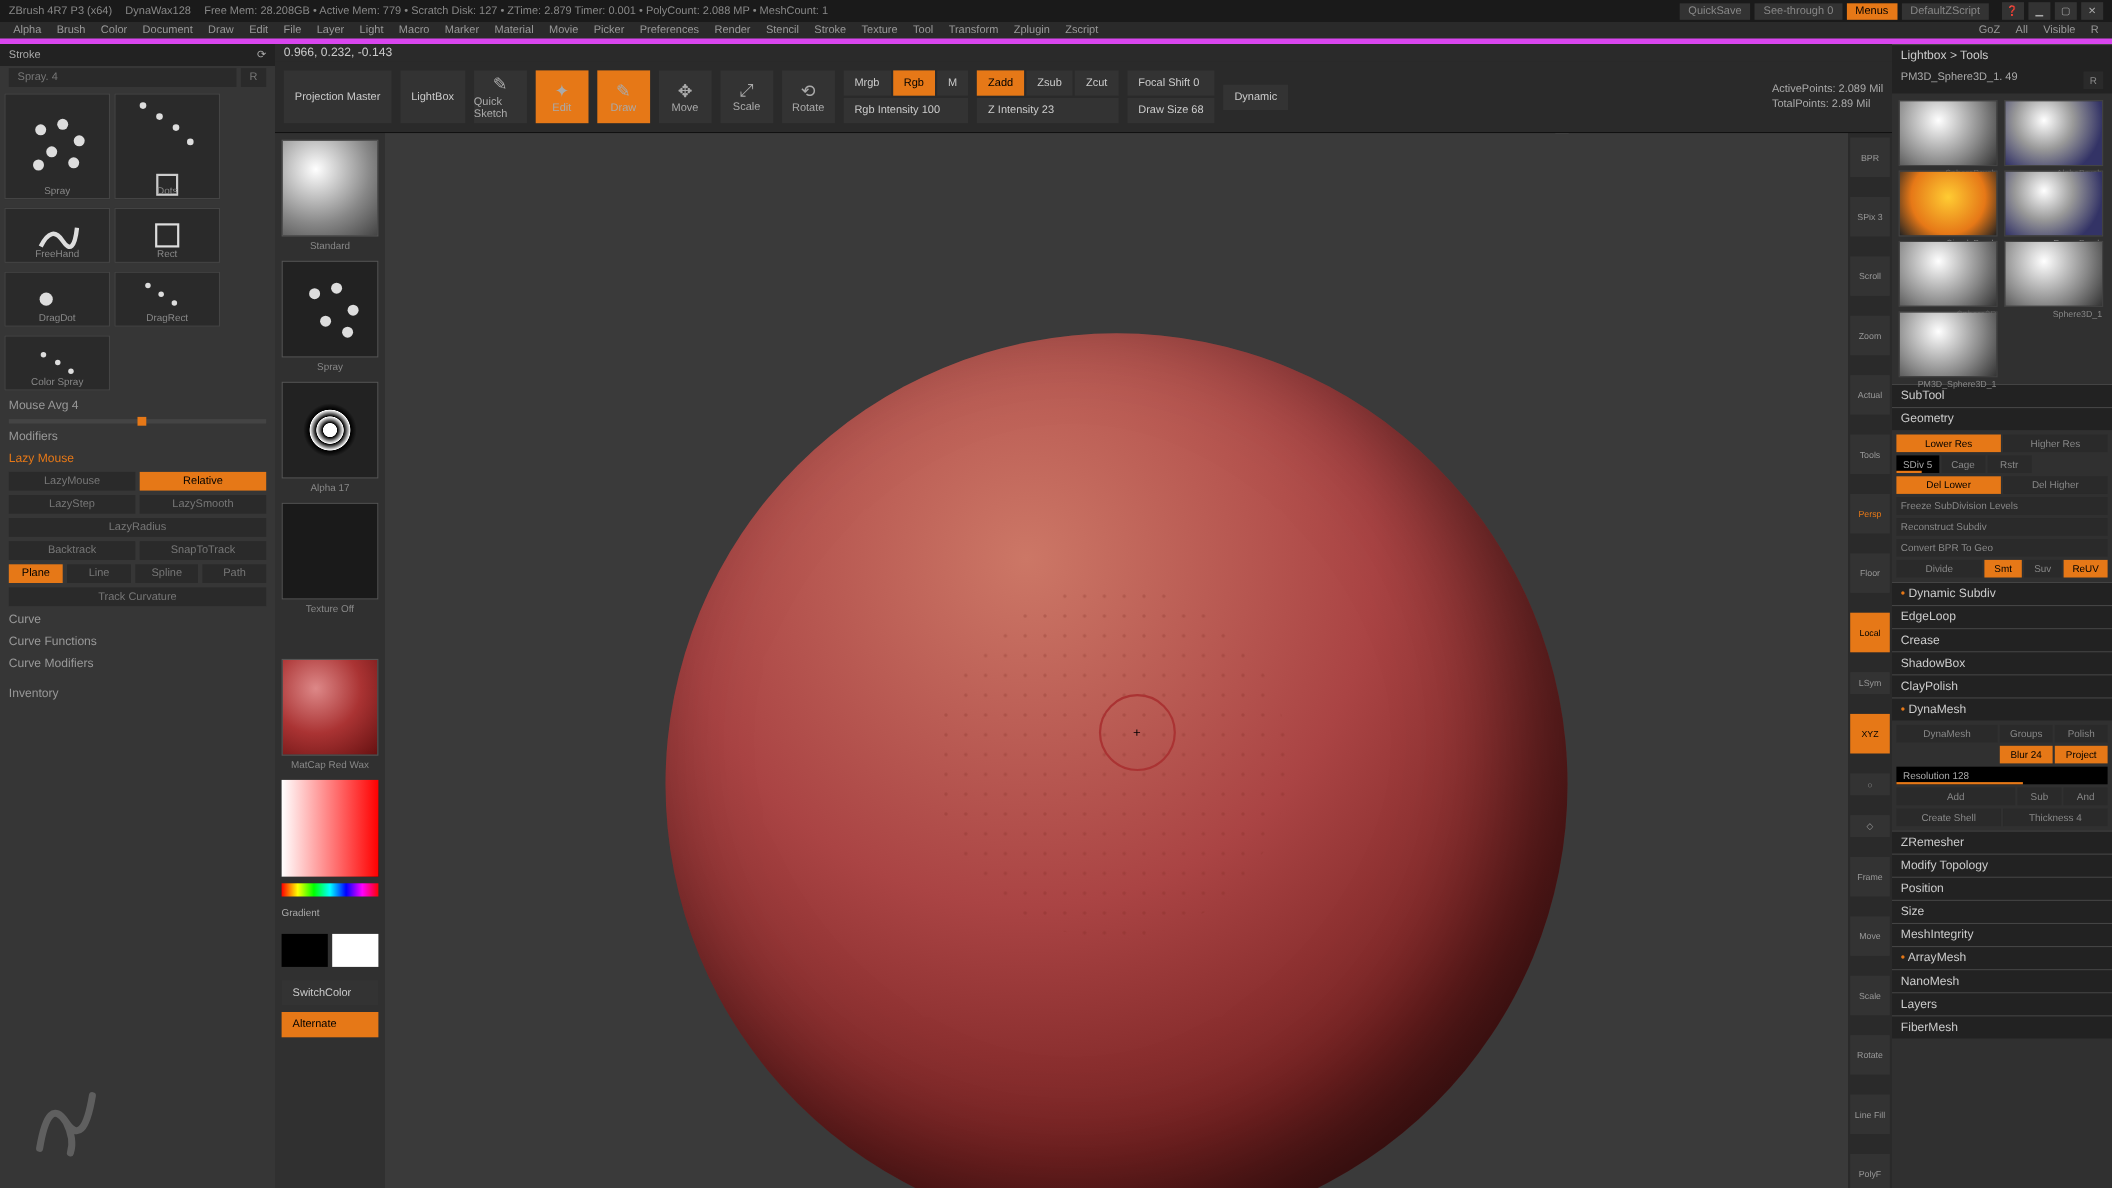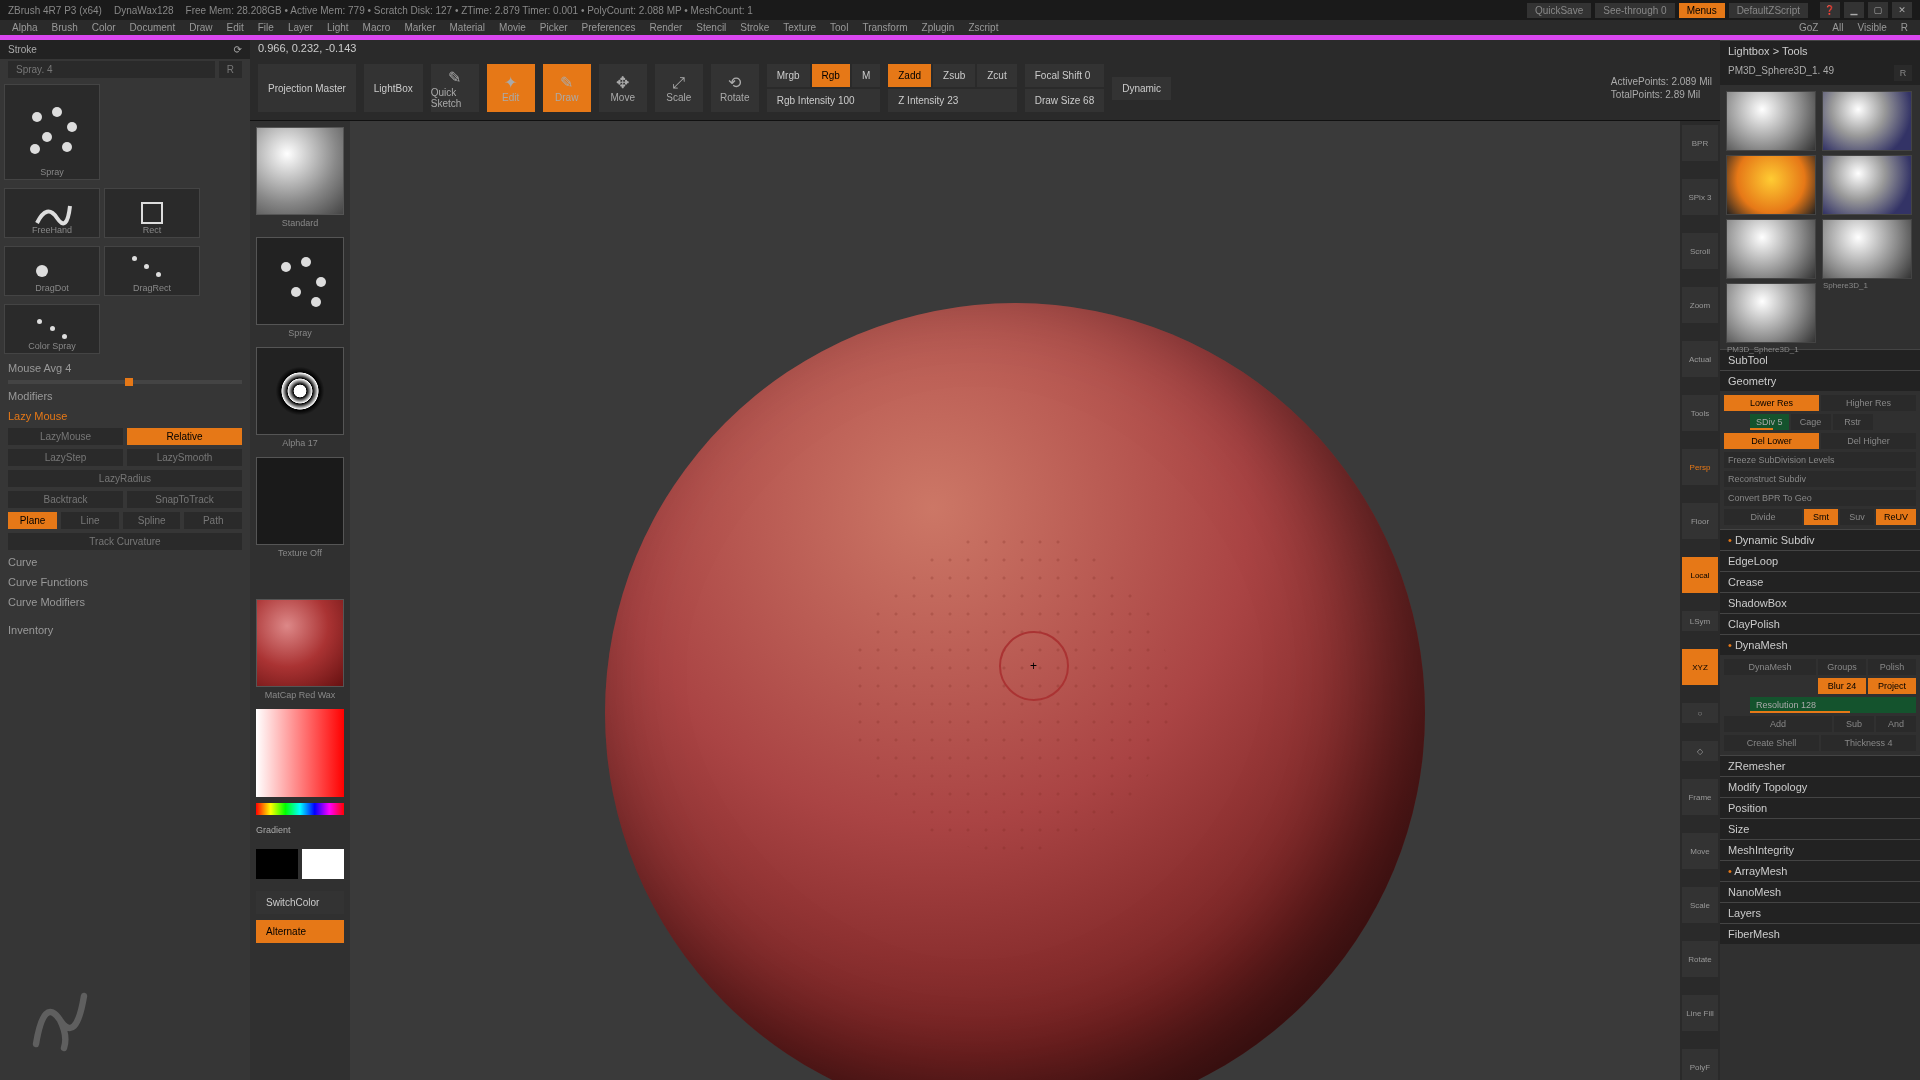--- a/index.html
+++ b/index.html
@@ -62,31 +62,31 @@
 .brush-cursor { position:absolute; left:48%; top:40%; width:70px; height:70px; border:2px solid #a33; border-radius:50%; }
 .brush-cursor::after { content:'+'; position:absolute; left:50%; top:50%; transform:translate(-50%,-50%); color:#000; font-size:12px;}
 
 .right-toolbar { width: 40px; background: #2a2a2a; display: flex; flex-direction: column; gap: 18px; padding: 4px 2px; }
 .rt-btn { width: 36px; height: 36px; background: #333; display: flex; flex-direction: column; align-items: center; justify-content: center; font-size: 8px; color: #999; }
 .rt-btn.active { background: #e67817; color: #000; }
 
 .right-panel { width: 200px; background: #303030; display: flex; flex-direction: column; overflow-y: auto; }
 .brush-grid { display: grid; grid-template-columns: 1fr 1fr; gap: 4px; padding: 6px; }
 .brush-thumb { width: 90px; height: 60px; background: radial-gradient(circle at 40% 30%, #fff, #888 60%, #333); border: 1px solid #444; position: relative; }
-.brush-thumb .bl { position: absolute; bottom: -12px; left: 0; right: 0; text-align: left; font-size: 8px; color: #888; }
+.brush-thumb .bl { position: absolute; bottom: -12px; left: 0; right: 0; text-align: right; font-size: 8px; color: #888; }
 .brush-thumb.simple { background: radial-gradient(circle at 50% 40%, #fc3, #e67817 60%, #222); }
 .brush-thumb.eraser { background: radial-gradient(circle at 40% 30%, #fff, #999 40%, #336 80%); }
 .tool-name { padding: 4px 8px; background: #222; display: flex; justify-content: space-between; }
 .acc-header { padding: 4px 8px; background: #222; color: #ccc; font-size: 11px; cursor: pointer; border-top: 1px solid #444; }
 .acc-header.orange-dot::before { content: '• '; color: #e67817; }
 .acc-body { padding: 4px; display: flex; flex-direction: column; gap: 3px; }
 .rp-row { display: flex; gap: 2px; }
 .rp-btn { flex: 1; background: #2a2a2a; padding: 3px 4px; font-size: 9px; text-align: center; color: #888; }
 .rp-btn.active { background: #e67817; color: #000; }
-.rp-slider { background: #14532d; padding: 3px 6px; font-size: 9px; position: relative; margin-left: 26px; }
+.rp-slider { background: #000000; padding: 3px 6px; font-size: 9px; position: relative; }
 .rp-slider::after { content:''; position:absolute; bottom:0; left:0; height:2px; width:60%; background:#e67817; }
 .logo { position: absolute; bottom: 20px; left: 20px; width: 80px; height: 80px; opacity: 0.5; }
 .logo svg { width: 100%; height: 100%; }
 </style>
 </head>
 <body>
 
 <div class="titlebar">
   <span>ZBrush 4R7 P3 (x64)</span>
   <span>DynaWax128</span>
@@ -153,20 +153,30 @@
         <div class="dots-ico">
             <span style="left:10px;top:10px"></span>
             <span style="left:30px;top:5px"></span>
             <span style="left:45px;top:20px"></span>
             <span style="left:20px;top:30px"></span>
             <span style="left:40px;top:40px"></span>
             <span style="left:8px;top:42px"></span>
           </div>
         <div class="stroke-label">Spray</div>
       </div>
+      <div class="stroke-cell">
+        <div class="dots-ico">
+            <span style="left:5px;top:5px;width:6px;height:6px"></span>
+            <span style="left:20px;top:15px;width:6px;height:6px"></span>
+            <span style="left:35px;top:25px;width:6px;height:6px"></span>
+            <span style="left:48px;top:38px;width:6px;height:6px"></span>
+          </div>
+        <div style="width:20px;height:20px;border:2px solid #ccc;margin-top:10px"></div>
+        <div class="stroke-label">Dots</div>
+      </div>
     </div>
     <div class="stroke-row">
       <div class="stroke-cell small">
           <svg width="40" height="30">
             <path d="M5,25 Q15,5 25,20 T38,8" stroke="#ddd" stroke-width="4" fill="none"></path>
           </svg>
           <div class="stroke-label">FreeHand</div>
         </div>
       <div class="stroke-cell small">
           <div style="width:22px;height:22px;border:2px solid #ddd"></div>

